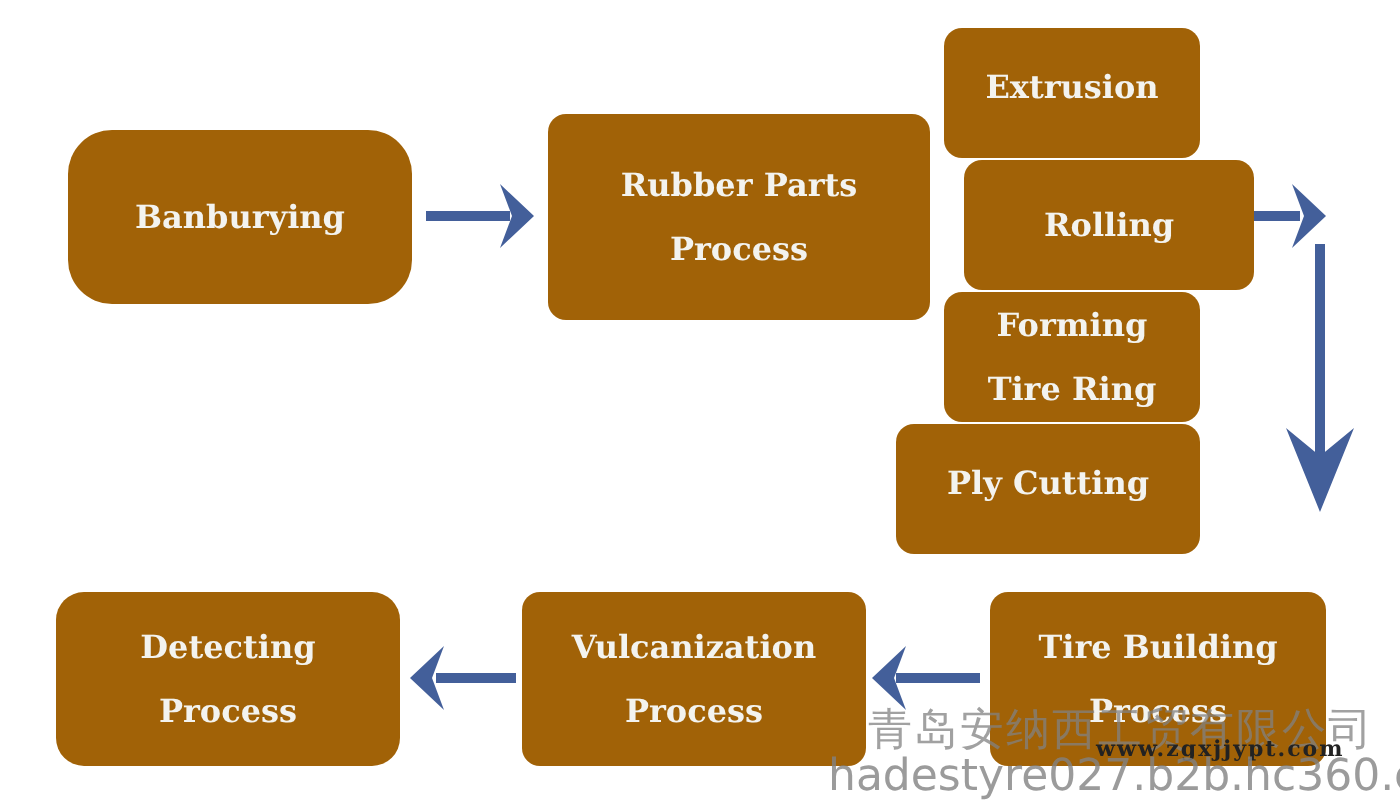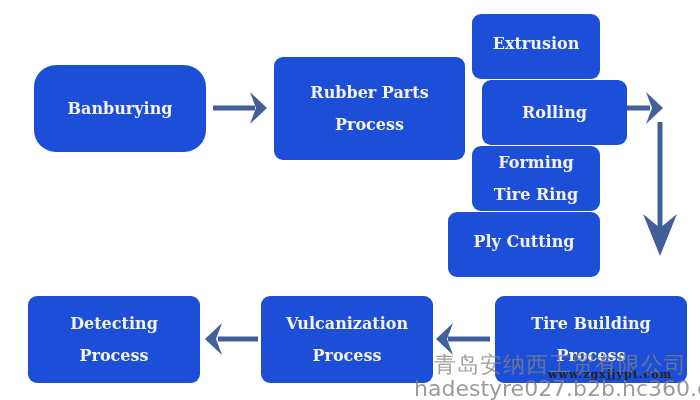--- a/index.html
+++ b/index.html
@@ -1,18 +1,18 @@
 <!DOCTYPE html>
 <html><head>
   <meta charset="utf-8">
   <style>
     html, body { margin: 0; padding: 0; }
     body { width: 700px; height: 400px; background: #ffffff; position: relative; overflow: hidden; }
     .box {
-      position: absolute; background: #1d4ed8; border-radius: 9px;
+      position: absolute; background: #a16207; border-radius: 9px;
       color: #f3f3ef; font-family: "DejaVu Serif", serif; font-weight: bold;
       font-size: 16px; line-height: 32px; text-align: right;
       display: flex; flex-direction: column; justify-content: center; align-items: center;
       box-sizing: border-box;
     }
     .box span { display: block; white-space: nowrap; }
     svg.arrows { position: absolute; left: 0; top: 0; }
     .wm1 { position: absolute; left: 434px; top: 350px; font-family: "DejaVu Sans", sans-serif;
       font-size: 22px; color: rgba(130,130,130,0.75); letter-spacing: 1px; white-space: nowrap; }
     .wm2 { position: absolute; left: 548px; top: 368px; font-family: "DejaVu Serif", serif; font-weight: bold;
@@ -67,30 +67,30 @@
   <span>Rolling</span>
 </div>
 <div class="box" style="left:472px;top:146px;width:128px;height:65px;">
   <span>Forming</span>
   <span>Tire Ring</span>
 </div>
 <div class="box" style="left:448px;top:212px;width:152px;height:65px;justify-content:flex-start;padding-top:14px;">
   <span>Ply Cutting</span>
 </div>
 
-<div class="box" style="left:495px;top:296px;width:192px;height:87px;">
+<div class="box" style="left:495px;top:296px;width:168px;height:87px;">
   <span>Tire Building</span>
   <span>Process</span>
 </div>
 
 <div class="box" style="left:261px;top:296px;width:172px;height:87px;">
   <span>Vulcanization</span>
   <span>Process</span>
 </div>
 
-<div class="box" style="left:28px;top:296px;width:172px;height:87px;">
+<div class="box" style="left:28px;top:296px;width:172px;height:87px;border-radius:14px;">
   <span>Detecting</span>
   <span>Process</span>
 </div>
 
 <div class="wm1">青岛安纳西工贸有限公司</div>
 <div class="wm2">www.zgxjjypt.com</div>
 <div class="wm3">hadestyre027.b2b.hc360.com</div>
 
 </body></html>

